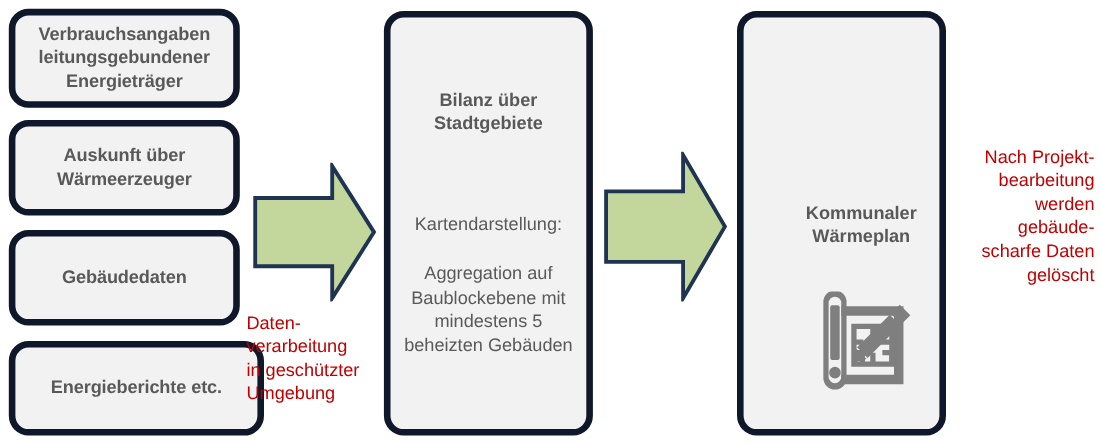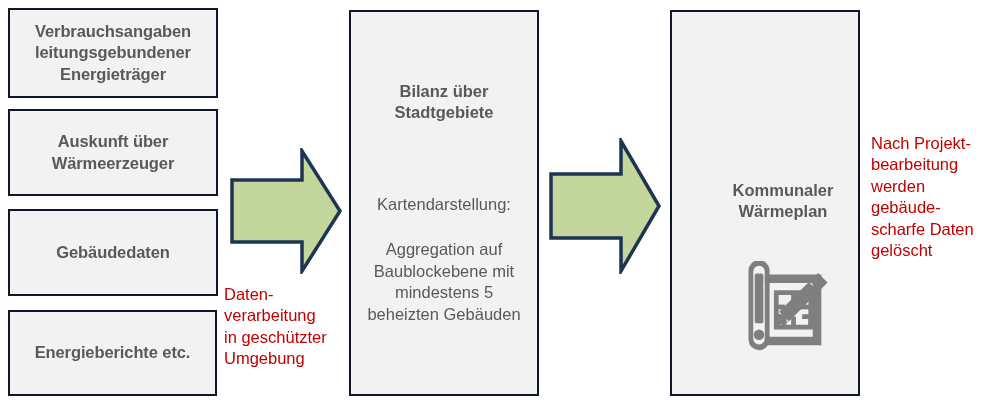--- a/index.html
+++ b/index.html
@@ -15,22 +15,22 @@
     width: 1000px;
     height: 407px;
     background: #ffffff;
     overflow: hidden;
   }
 
   
   .box {
     position: absolute;
     background: #f2f2f2;
-    border: 2px solid #0f172a;
-    border-radius: 0;
+    border: 6px solid #0f172a;
+    border-radius: 18px;
     box-sizing: border-box;
     display: flex;
     align-items: center;
     justify-content: center;
     text-align: center;
     color: #595959;
     font-weight: bold;
     line-height: 1.28;
   }
   .box-text {
@@ -124,21 +124,21 @@
 
   <div class="box input-box" style="left:8px; top:109px; width:210px; height:87px;">
     <span class="box-text">Auskunft über
 Wärmeerzeuger</span>
   </div>
 
   <div class="box input-box" style="left:8px; top:209px; width:210px; height:87px;">
     <span class="box-text">Gebäudedaten</span>
   </div>
 
-  <div class="box input-box" style="left:8px; top:310px; width:209px; height:86px;">
+  <div class="box input-box" style="left:8px; top:310px; width:232px; height:86px;">
     <span class="box-text">Energieberichte etc.</span>
   </div>
 
   <svg class="arrow" style="left:229px; top:148px; width:114px; height:126px;" viewBox="0 0 114 126">
     <polygon points="3,32 73,32 73,3 111,63 73,123 73,94 3,94" fill="#c3d69b" stroke="#1f3353" stroke-width="3.5" stroke-linejoin="miter"></polygon>
   </svg>
 
   <div class="box center-box" style="left:349px; top:10px; width:190px; height:386px;">
     <div class="center-title">Bilanz über
 Stadtgebiete</div>
@@ -185,20 +185,20 @@
         </g>
       </g>
     </svg>
   </div>
 
   <div class="note" style="left:224px; top:284px; width:128px;">Daten-
 verarbeitung
 in geschützter
 Umgebung</div>
 
-  <div class="note" style="left:871px; top:133px; width:124px;">Nach Projekt-
+  <div class="note" style="left:871px; top:133px; width:124px;text-align:right;">Nach Projekt-
 bearbeitung
 werden
 gebäude-
 scharfe Daten
 gelöscht</div>
 
 </div>
 
 </body></html>

